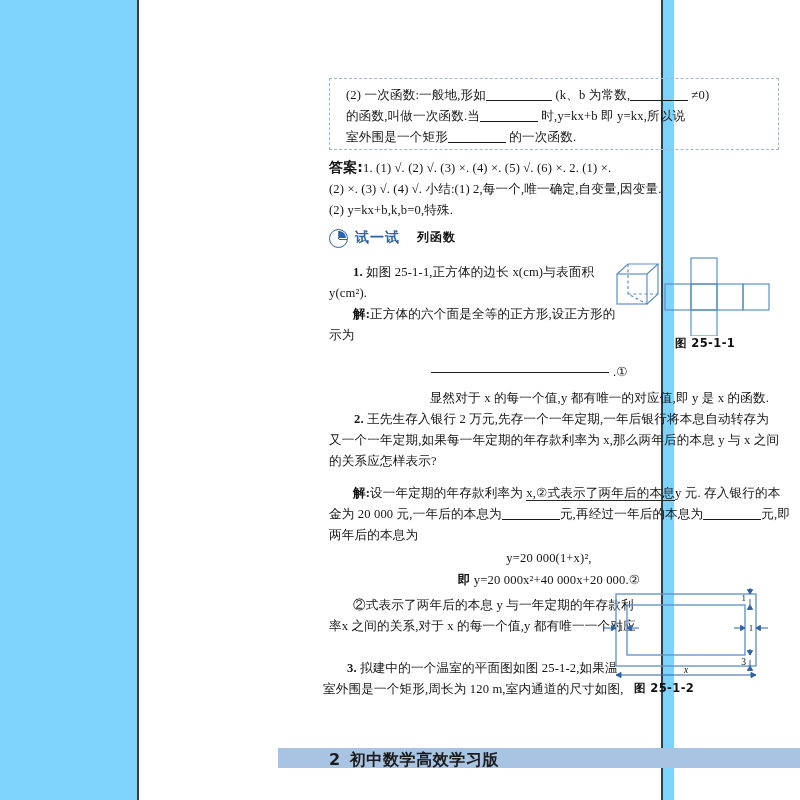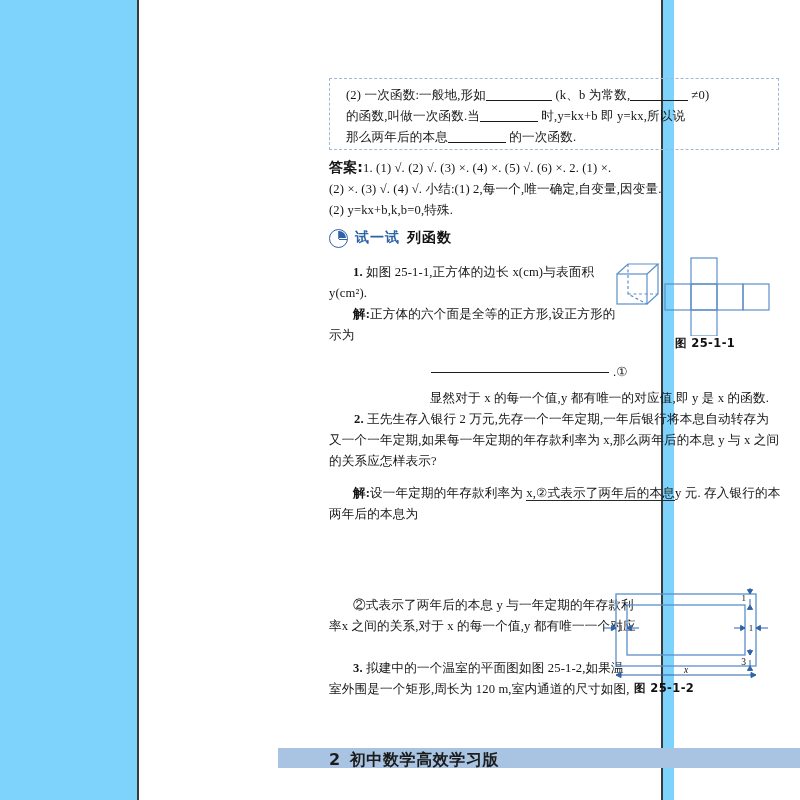--- a/index.html
+++ b/index.html
@@ -70,21 +70,21 @@
   }
   .pie-ico .fill{
     position:absolute;right:1px;top:1px;width:7.4px;height:7.4px;
     background:#2f63a8;border-top-right-radius:8px;
   }
   .try-label{
     color:#2f63a8;font-weight:bold;font-size:14px;letter-spacing:1px;
     font-family:"DejaVu Sans","Liberation Sans",sans-serif;
   }
   .try-sub{
-    color:#111;font-weight:bold;font-size:14px;letter-spacing:1px;
+    color:#111;font-weight:bold;font-size:12px;letter-spacing:1px;margin-left:10px;
     font-family:"DejaVu Sans","Liberation Sans",sans-serif;
   }
 
   
   .long-blank{
     position:absolute;left:292px;top:372px;width:178px;
     border-bottom:1.1px solid #1d1d1d;
   }
   .circ1{position:absolute;left:474px;top:362px;font-size:12.6px;}
 
@@ -125,21 +125,21 @@
         <div class="line">
           <span>(2) 一次函数:一般地,形如</span><span class="blank b-lg"></span>
           <span>(k、b 为常数,</span><span class="blank b-md"></span>
           <span>≠0)</span>
         </div>
         <div class="line">
           <span>的函数,叫做一次函数.当</span><span class="blank b-md"></span>
           <span>时,y=kx+b 即 y=kx,所以说</span>
         </div>
         <div class="line">
-          <span>那么两年后的本息</span><span class="blank b-md"></span>
+          <span>室外围是一个矩形</span><span class="blank b-md"></span>
           <span>的一次函数.</span>
         </div>
       </div>
     </div>
 
     <div class="blk txt" style="left:190px;top:157px;width:440px;">
       <div class="line"><span class="ans-head">答案:</span><span>1. (1) √.  (2) √.  (3) ×.  (4) ×.  (5) √.  (6) ×.  2. (1) ×.</span></div>
       <div class="line">(2) ×.  (3) √.  (4) √.   小结:(1) 2,每一个,唯一确定,自变量,因变量.</div>
       <div class="line">(2) y=kx+b,k,b=0,特殊.</div>
     </div>
@@ -167,30 +167,35 @@
     </div>
 
     <div class="blk txt" style="left:190px;top:409px;width:440px;">
       <div class="line ind2"><b>2.</b> <span>王先生存入银行 2 万元,先存一个一年定期,一年后银行将本息自动转存为</span></div>
       <div class="line">又一个一年定期,如果每一年定期的年存款利率为 x,那么两年后的本息 y 与 x 之间</div>
       <div class="line">的关系应怎样表示?</div>
     </div>
 
     <div class="blk txt" style="left:190px;top:483px;width:440px;">
       <div class="line ind2"><b>解:</b><span>设一年定期的年存款利率为</span> <span class="uline">x,②式表示了两年后的本息</span><span>y 元. 存入银行的本</span></div>
+      <div class="line"><span>金为 20 000 元,一年后的本息为</span><span class="blank b-md"></span><span>元,再经过一年后的本息为</span><span class="blank b-md"></span><span>元,即</span></div>
       <div class="line">两年后的本息为</div>
     </div>
 
+    <div class="blk txt" style="left:190px;top:547px;width:440px;">
+      <div class="eq nowrap">y=20 000(1+x)²,</div>
+      <div class="eq nowrap"><b>即</b> <span>y=20 000x²+40 000x+20 000.②</span></div>
+    </div>
 
     <div class="blk txt" style="left:190px;top:595px;width:252px;">
       <div class="line ind2">②式表示了两年后的本息 y 与一年定期的年存款利</div>
       <div class="line">率x 之间的关系,对于 x 的每一个值,y 都有唯一一个对应</div>
     </div>
 
-    <div class="blk txt" style="left:190px;top:658px;width:252px;">
+    <div class="blk txt" style="left:184px;top:658px;width:252px;">
       <div class="line ind2"><b>3.</b> <span>拟建中的一个温室的平面图如图 25-1-2,如果温</span></div>
       <div class="line">室外围是一个矩形,周长为 120 m,室内通道的尺寸如图,</div>
     </div>
 
     <div class="fig1">
       <svg width="170" height="80" viewBox="0 0 170 80">
 
         <g stroke="#5c8fc9" stroke-width="1.2" fill="none">
           <rect x="8" y="18" width="30" height="30"></rect>
           <path d="M8 18 L19 8 L49 8 L38 18"></path>

